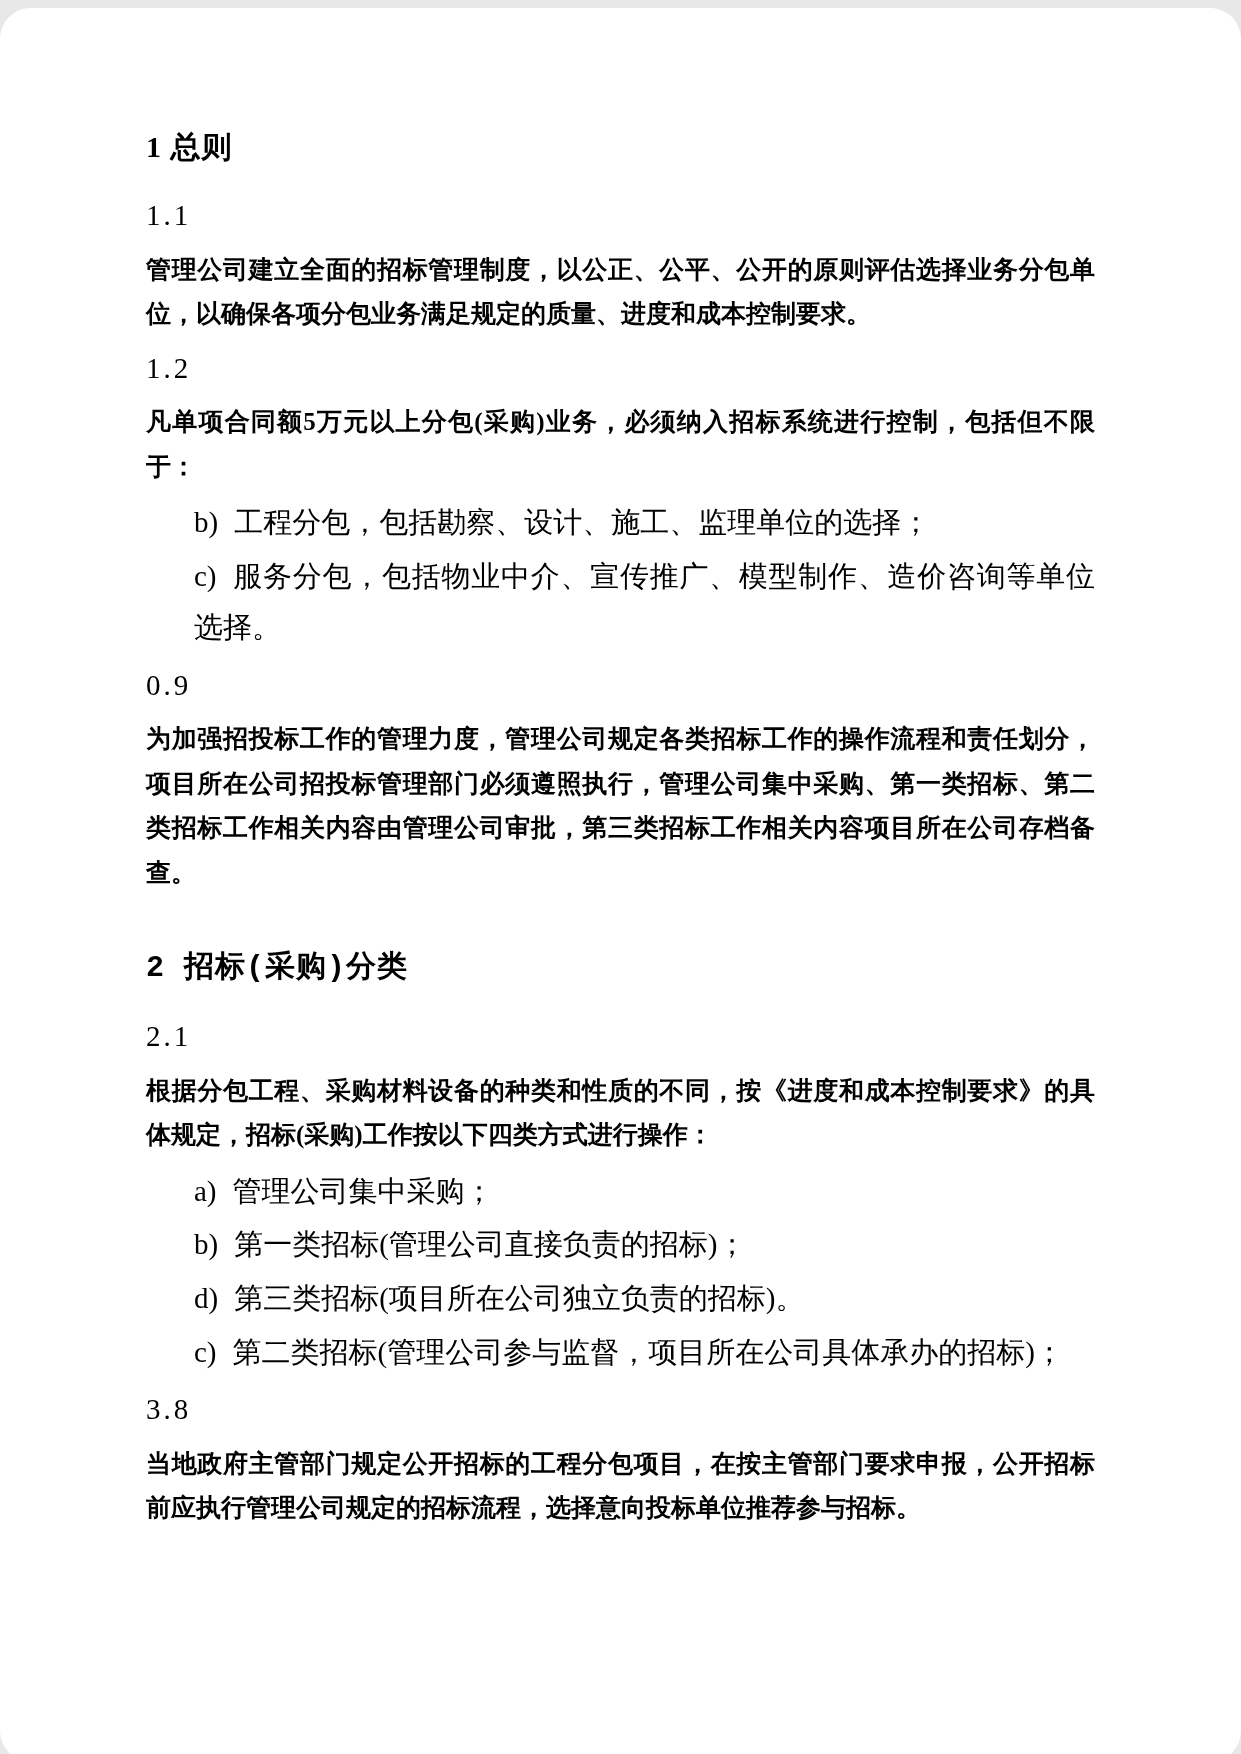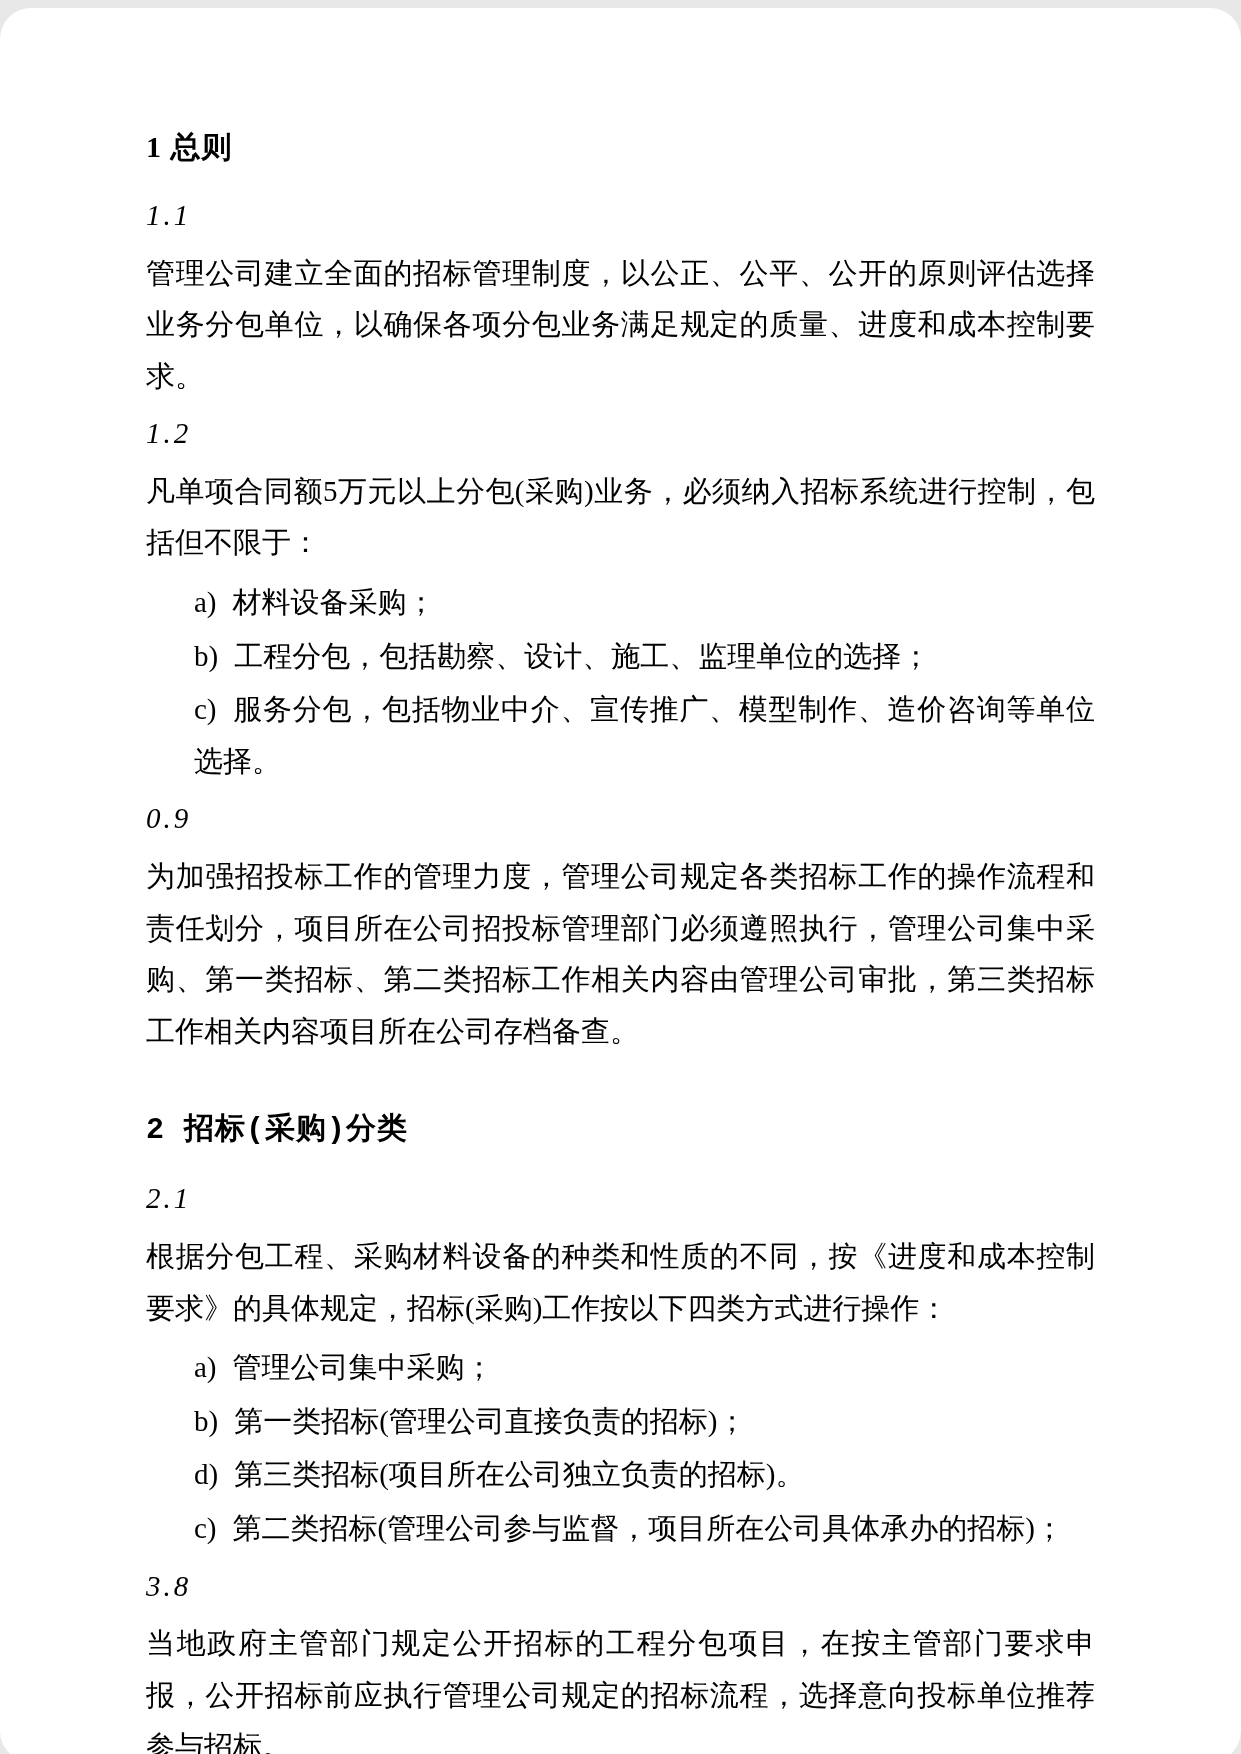--- a/index.html
+++ b/index.html
@@ -29,27 +29,27 @@
   }
   .section-heading.second {
     margin-top: 52px;
     font-family: Liberation Mono, monospace;
   }
   .clause-num {
     font-size: 29px;
     line-height: 1.5;
     margin: 10px 0 10px 0;
     letter-spacing: 3px;
-    font-style: italic;
   }
   .para {
-    font-size: 29px;
+    font-size: 25px;
     line-height: 1.78;
     text-align: justify;
     margin: 4px 0 8px 0;
+    font-weight: bold;
   }
   .list-item {
     font-size: 29px;
     line-height: 1.78;
     padding-left: 48px;
     text-align: justify;
     margin: 2px 0;
   }
   .list-item .marker {
     display: inline-block;
@@ -64,23 +64,20 @@
   <h2 class="section-heading">1 总则</h2>
 
   <div class="clause-num">1.1</div>
 
   <p class="para">管理公司建立全面的招标管理制度，以公正、公平、公开的原则评估选择业务分包单位，以确保各项分包业务满足规定的质量、进度和成本控制要求。</p>
 
   <div class="clause-num">1.2</div>
 
   <p class="para">凡单项合同额5万元以上分包(采购)业务，必须纳入招标系统进行控制，包括但不限于：</p>
 
-  <div class="list-item">
-    <span class="marker">a)</span><span>材料设备采购；</span>
-  </div>
 
   <div class="list-item">
     <span class="marker">b)</span><span>工程分包，包括勘察、设计、施工、监理单位的选择；</span>
   </div>
 
   <div class="list-item">
     <span class="marker">c)</span><span>服务分包，包括物业中介、宣传推广、模型制作、造价咨询等单位选择。</span>
   </div>
 
   <div class="clause-num">0.9</div>

